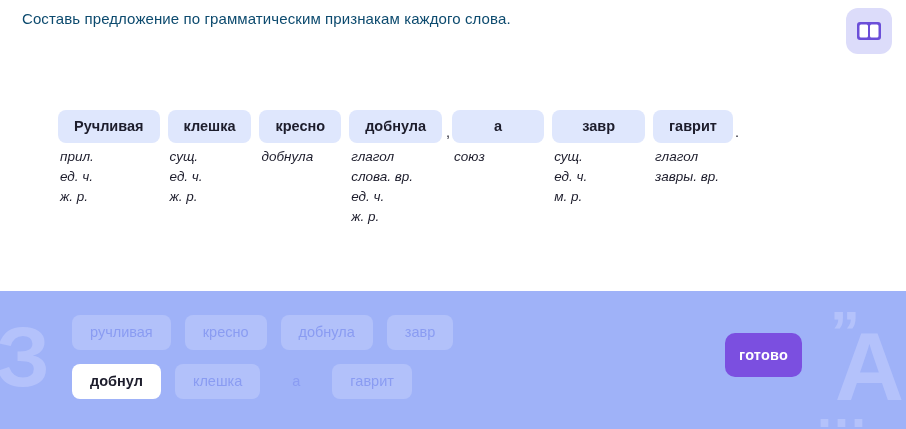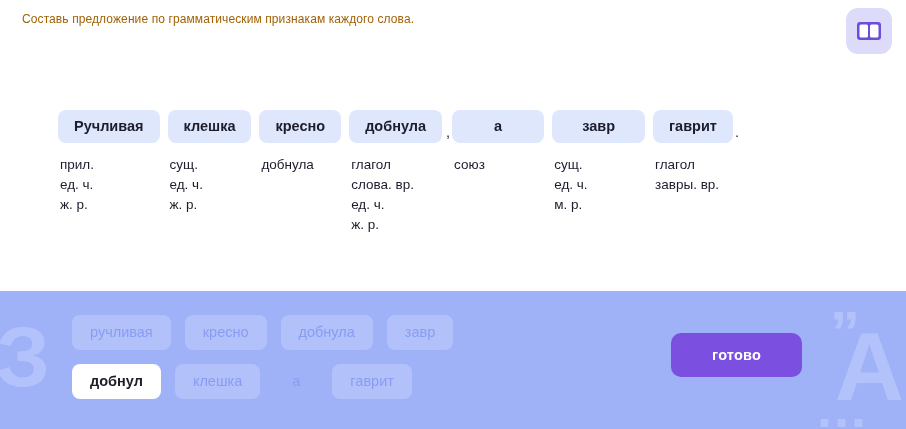--- a/index.html
+++ b/index.html
@@ -22,22 +22,22 @@
   }
 
   
   .instructions {
     position: absolute;
     left: 22px;
     top: 8px;
     width: 760px;
   }
   .instructions .line {
-    font-size: 12px;
-    color: #a16207;
+    font-size: 15px;
+    color: #0c4a6e;
     line-height: 22px;
     letter-spacing: 0.1px;
   }
 
   
   .book-badge {
     position: absolute;
     right: 14px;
     top: 8px;
     width: 46px;
@@ -70,22 +70,23 @@
     border-radius: 8px;
     padding: 8px 16px;
     font-size: 14.5px;
     color: #1d1d2c;
     font-weight: 700;
     white-space: nowrap;
     line-height: 17px;
     text-align: center;
   }
   .tags {
-    margin-top: 12px;
+    margin-top: 4px;
     padding-left: 2px;
+    font-style: italic;
   }
   .tags div {
     font-size: 13.5px;
     color: #1d1d2c;
     line-height: 20px;
     white-space: nowrap;
   }
   .punct {
     font-size: 14.5px;
     color: #1d1d2c;
@@ -173,21 +174,21 @@
   }
 
   .done-button {
     position: absolute;
     right: 104px;
     top: 42px;
     background: #7b4fe0;
     color: #ffffff;
     border: none;
     border-radius: 10px;
-    padding: 14px 41px;
+    padding: 14px 14px;
     font-size: 14.5px;
     font-weight: 700;
     font-family: "Liberation Sans", sans-serif;
     cursor: pointer;
     letter-spacing: 0.2px;
   }
 </style>
 </head>
 <body>
 

